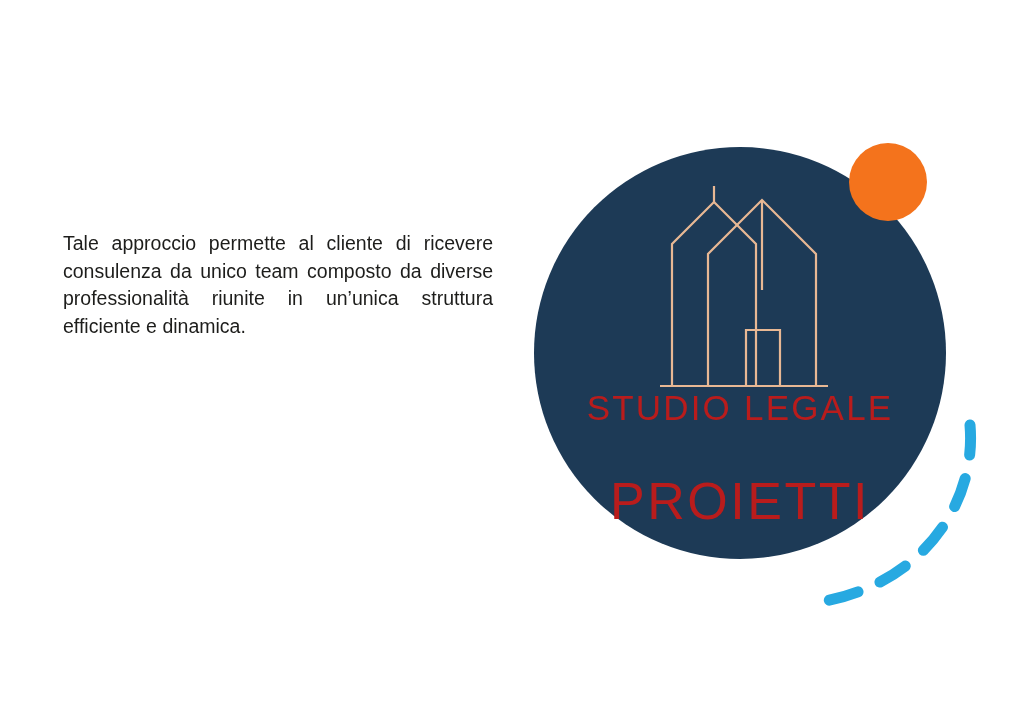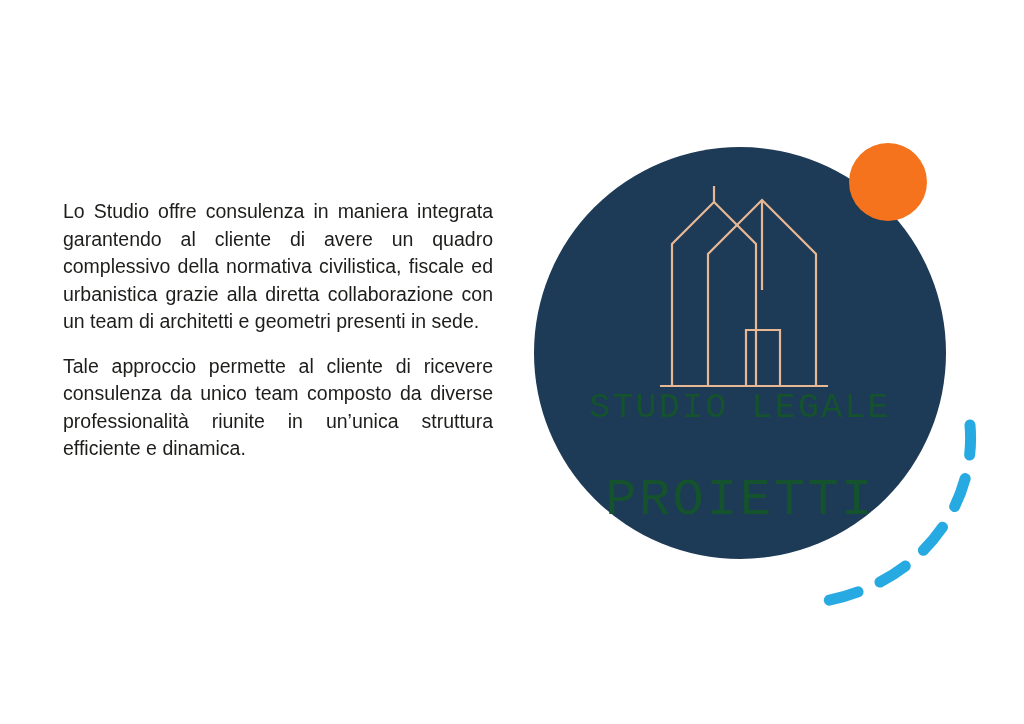--- a/index.html
+++ b/index.html
@@ -27,21 +27,21 @@
     font-size: 19.5px;
     line-height: 27.5px;
     letter-spacing: 0px;
     margin: 0;
   }
   .para-1 {
     text-align: justify;
   }
   .para-2 {
     text-align: justify;
-    margin-top: 17px;
+    margin-top: 32px;
   }
 
   
   .logo-area {
     position: absolute;
     left: 520px;
     top: 120px;
     width: 470px;
     height: 500px;
   }
@@ -69,22 +69,21 @@
     top: 38px;
     width: 190px;
     height: 230px;
   }
   .logo-text {
     position: absolute;
     left: 0;
     top: 268px;
     width: 440px;
     text-align: center;
-    color: #14532d;
-    font-family: Liberation Mono, monospace;
+    color: #b91c1c;
   }
   .logo-line1 {
     font-size: 35px;
     letter-spacing: 2.2px;
     line-height: 40px;
     font-weight: 400;
   }
   .logo-line2 {
     font-size: 52px;
     letter-spacing: 2.5px;
@@ -98,21 +97,20 @@
     top: 290px;
     width: 240px;
     height: 220px;
     pointer-events: none;
   }
 </style>
 </head>
 <body>
 
 <div class="text-column">
-  <p class="para para-1">Lo Studio offre consulenza in maniera integrata garantendo al cliente di avere un quadro complessivo della normativa civilistica, fiscale ed urbanistica grazie alla diretta collaborazione con un team di architetti e geometri presenti in sede.</p>
   <p class="para para-2">Tale approccio permette al cliente di ricevere consulenza da unico team composto da diverse professionalità riunite in un’unica struttura efficiente e dinamica.</p>
 </div>
 
 <div class="logo-area">
 
   <div class="navy-circle"></div>
   <div class="orange-dot"></div>
 
   <div class="house-mark">
     <svg width="190" height="230" viewBox="0 0 190 230" fill="none" xmlns="http://www.w3.org/2000/svg">

